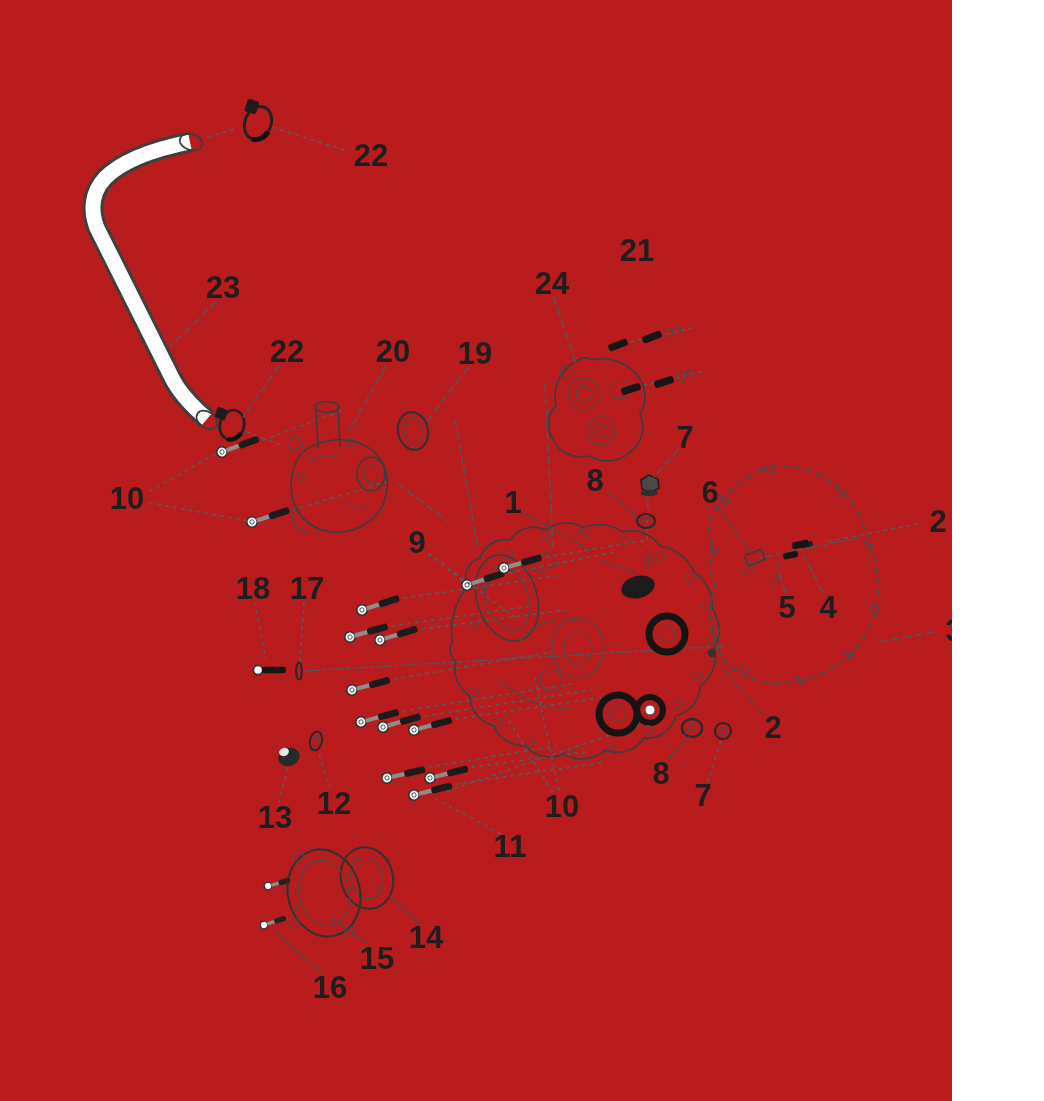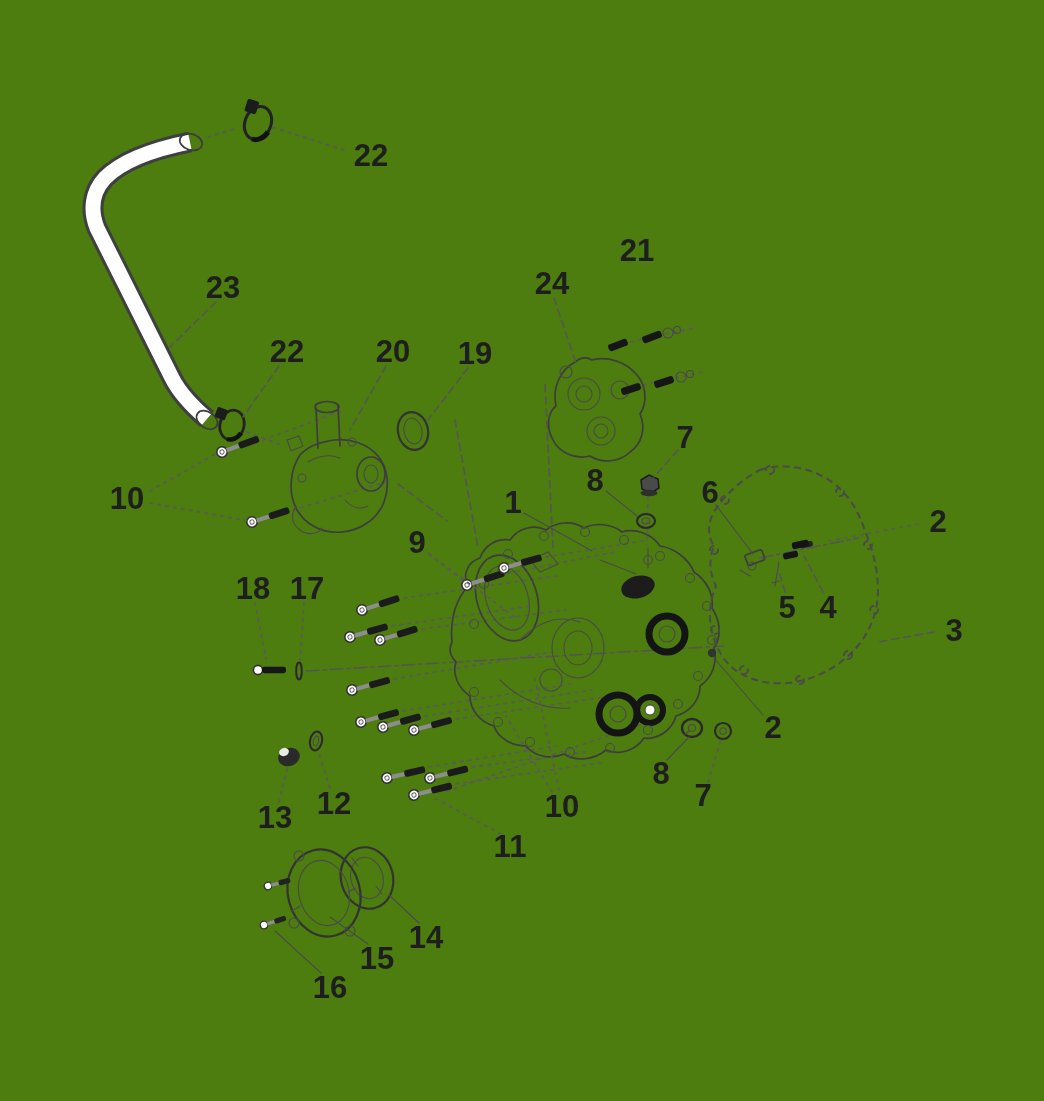--- a/index.html
+++ b/index.html
@@ -1,19 +1,19 @@
 <!DOCTYPE html>
 <html><head>
 <meta charset="utf-8">
 <style>
   html,body{margin:0;padding:0;background:#ffffff;}
   .stage{
     position:relative;
-    width:1044px;height:1101px;
-    background:#4d7c0f;
+    width:952px;height:1101px;
+    background:#b91c1c;
     font-family:"Liberation Sans", sans-serif;
     overflow:hidden;
   }
   svg{position:absolute;left:0;top:0;}
   .ink{stroke:#3d3d3d;fill:none;stroke-width:1.7;stroke-linecap:round;stroke-linejoin:round;}
   .ink-thin{stroke:#4a4a4a;fill:none;stroke-width:1.1;stroke-linecap:round;}
   .dark{fill:#1c1c1c;stroke:none;}
   .ring-dark{stroke:#141414;fill:none;}
   .dots{stroke:#5a5a5a;stroke-width:1.7;fill:none;stroke-dasharray:2.5 5.5;stroke-linecap:round;}
   .dashed{stroke:#555555;stroke-width:1.6;fill:none;stroke-dasharray:7 5;stroke-linecap:round;}

